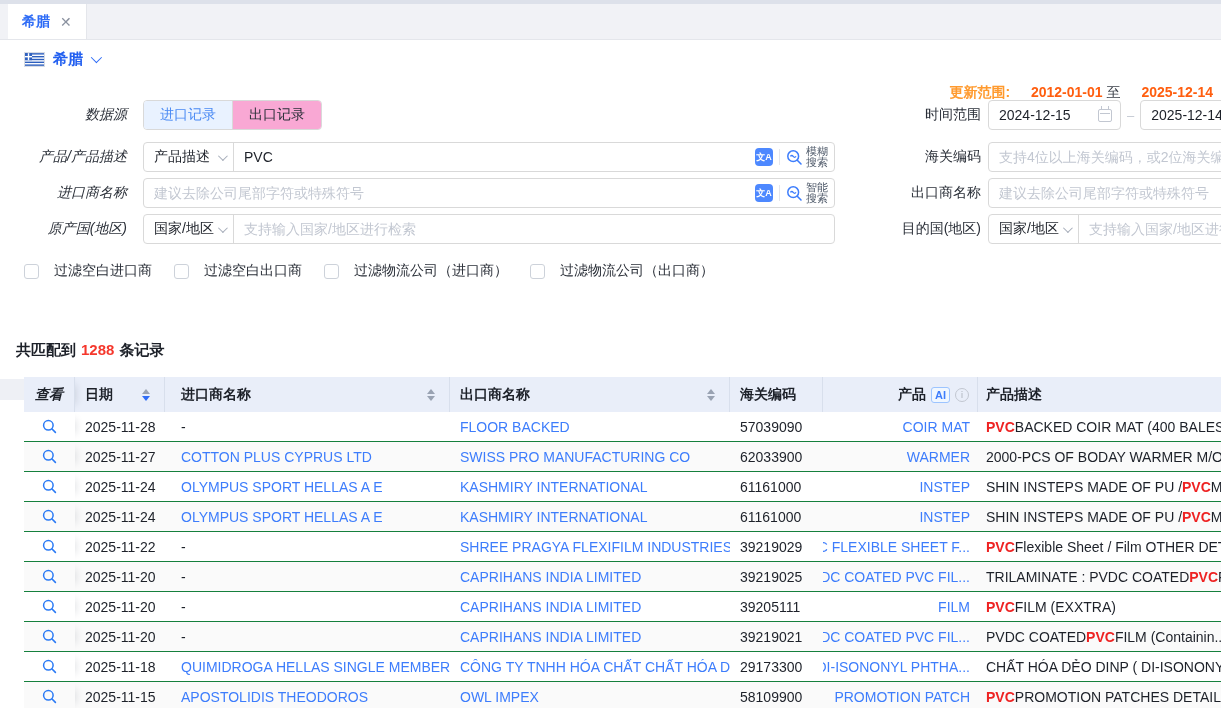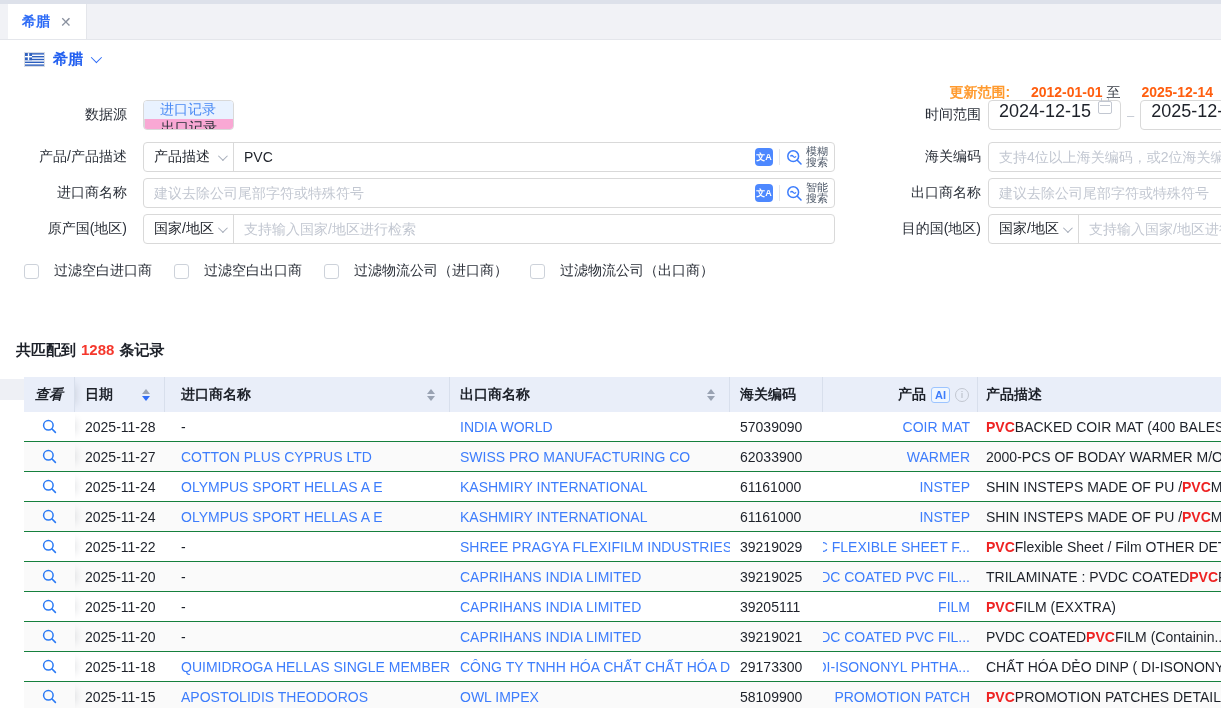--- a/index.html
+++ b/index.html
@@ -17,21 +17,21 @@
 
   .page-header { height:38px; display:flex; align-items:center; padding-left:24px; gap:8px; }
   .page-title { color:#2360f0; font-size:15px; font-weight:bold; }
   .chev { display:inline-block; width:8px; height:8px; border-right:1.5px solid #2e6cf6;
           border-bottom:1.5px solid #2e6cf6; transform:rotate(45deg) translateY(-2px); }
 
   
   .form { position:relative; height:223px; }
   .frow { position:absolute; display:flex; align-items:center; }
   .flabel { font-size:14px; color:#2a2f38; text-align:right; }
-  .l-label { width:135px; padding-right:8px; }
+  .l-label { width:135px; padding-right:8px;font-style:italic; }
   .r-group { position:absolute; left:900px; display:flex; align-items:center; }
   .r-label { width:88px; padding-right:7px; }
 
   .update-range { position:absolute; top:6px; right:8px; font-size:14px; font-weight:bold; }
   .ur-label { color:#ff9a2e; }
   .ur-date { color:#ff5e0f;margin-left:17px; }
   .ur-to { color:#3a3f48; font-weight:normal; }
 
   .seg { display:flex; border:1px solid #d9d9d9; border-radius:4px; overflow:hidden; height:30px; }
   .seg-item { padding:0 16px; display:flex; align-items:center; font-size:14px; background:#f9a8d4; color:#2a2f38; cursor:pointer; }
@@ -46,22 +46,22 @@
   .igroup input { border:none; outline:none; flex:1; height:100%; padding:0 10px; font-size:14px;
              font-family:inherit; color:#1d2129; background:transparent; min-width:0; }
   .igroup input::placeholder { color:#c2c7d1; }
   .suffix { display:flex; align-items:center; gap:6px; padding:0 6px 0 4px; height:100%; }
   .vdiv { width:1px; height:16px; background:#e5e6eb; }
   .trans-ic { width:18px; height:18px; border-radius:4px; background:#4d88ff; color:#fff;
               font-size:9px; display:flex; align-items:center; justify-content:center; font-weight:bold; letter-spacing:0; }
   .stacked { font-size:11px; line-height:11px; color:#4e5969; cursor:pointer; }
   .sbtn { display:flex; align-items:center; gap:3px; cursor:pointer; }
 
-  .date-box { display:flex; border:1px solid #d9d9d9; border-radius:4px; height:30px;
-              background:#fff; padding:0 8px 0 10px; font-size:18px; justify-content:space-between; }
+  .date-box { display:flex; align-items:center; border:1px solid #d9d9d9; border-radius:4px; height:30px;
+              background:#fff; padding:0 8px 0 10px; font-size:14px; justify-content:space-between; }
   .cal-ic { width:14px; height:13px; border:1.3px solid #c2c7d1; border-radius:2px; position:relative; }
   .cal-ic:before, .cal-ic:after { content:""; position:absolute; top:-4px; width:1.3px; height:4px; background:#c2c7d1; }
   .cal-ic:before { left:2px; } .cal-ic:after { right:2px; }
   .cal-ic i { position:absolute; left:1px; right:1px; top:3px; height:1.3px; background:#c2c7d1; }
   .dash { color:#c2c7d1; margin:0 6px; font-size:13px; }
 
   .checks { position:absolute; top:184px; left:24px; display:flex; gap:22px; align-items:center; }
   .chk { display:flex; align-items:center; gap:15px; font-size:14px; color:#2a2f38; cursor:pointer; }
   .box { width:15px; height:15px; border:1px solid #cdd2da; border-radius:3px; background:#fff; }
 
@@ -134,21 +134,21 @@
 <div class="form">
   <div class="update-range">
     <span class="ur-label">更新范围:</span>
     <span class="ur-date">2012-01-01</span>
     <span class="ur-to">至</span>
     <span class="ur-date">2025-12-14</span>
   </div>
 
   <div class="frow" style="top:22px; left:0;">
     <span class="flabel l-label">数据源</span>
-    <div class="seg" style="margin-left:8px;flex-direction:column;">
+    <div class="seg" style="margin-left:8px;">
       <div class="seg-item active">进口记录</div>
       <div class="seg-item">出口记录</div>
     </div>
   </div>
   <div class="r-group" style="top:22px;">
     <span class="flabel r-label">时间范围</span>
     <div class="date-box" style="width:133px;">
       <span>2024-12-15</span>
       <span class="cal-ic">
           <i></i>
@@ -310,21 +310,21 @@
     <div id="tbody">
         <div class="trow">
           <div class="td c0">
             <svg class="mag" width="15" height="15" viewBox="0 0 17 17">
               <circle cx="7.2" cy="7.2" r="5.4" fill="none" stroke="#2a7af5" stroke-width="1.7"></circle>
               <line x1="11.4" y1="11.4" x2="15.2" y2="15.2" stroke="#2a7af5" stroke-width="1.8" stroke-linecap="round"></line>
             </svg>
           </div>
           <div class="td c1">2025-11-28</div>
           <div class="td c2">-</div>
-          <div class="td c3 link">INDIA WORLD</div>
+          <div class="td c3 link">FLOOR BACKED</div>
           <div class="td c4">57039090</div>
           <div class="td c5 link">COIR MAT</div>
           <div class="td c6">
             <span class="hl">PVC</span>
             <span> BACKED COIR MAT (400 BALES)...</span>
           </div>
         </div>
         <div class="trow alt">
           <div class="td c0">
             <svg class="mag" width="15" height="15" viewBox="0 0 17 17">

